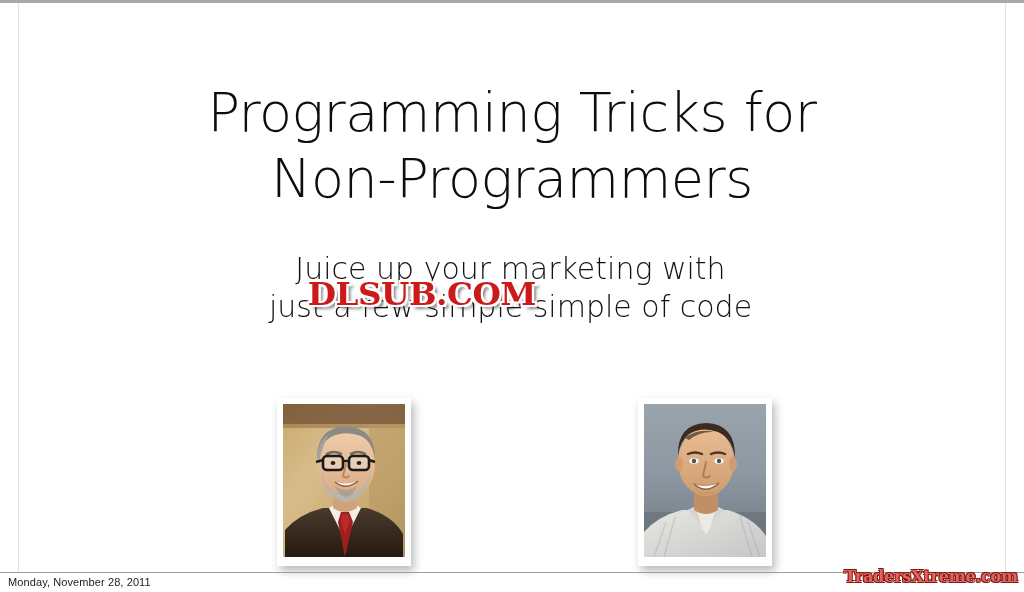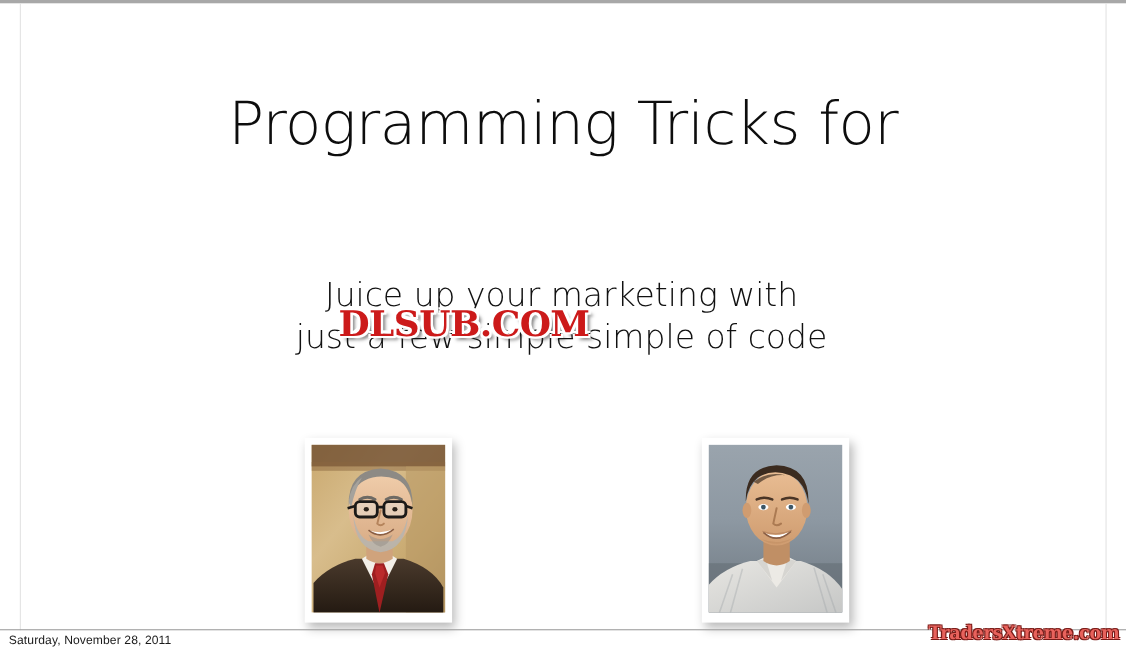--- a/index.html
+++ b/index.html
@@ -214,20 +214,21 @@
 
 <div class="slide">
 
   <div class="frame-top"></div>
   <div class="frame-left"></div>
   <div class="frame-right"></div>
 
 
   <div class="title-block">
     <div class="title-line">Programming Tricks for</div>
+    <div class="title-line">Non-Programmers</div>
   </div>
 
   <div class="subtitle-block">
     <div class="subtitle-line">Juice up your marketing with</div>
     <div class="subtitle-line">just a few simple simple of code</div>
   </div>
 
   <div class="watermark-dlsub">
     <span class="watermark-dlsub-text">DLSUB.COM</span>
   </div>
@@ -360,17 +361,17 @@
         <path d="M50 80 Q62 91 75 79" stroke="#8a5f45" stroke-width="1.5" fill="none"></path>
         <path d="M49 79 Q62 84 76 78" stroke="#b5825c" stroke-width="1" fill="none" opacity="0.7"></path>
 
         <path d="M48 86 Q62 95 77 85 Q62 92 48 86 Z" fill="#b88458" opacity="0.35"></path>
       </svg>
     </div>
   </div>
 
   <div class="footer-rule"></div>
 
-  <div class="footer-date">Saturday, November 28, 2011</div>
+  <div class="footer-date">Monday, November 28, 2011</div>
 
   <div class="watermark-traders">TradersXtreme.com</div>
 
 </div>
 
 </body></html>

